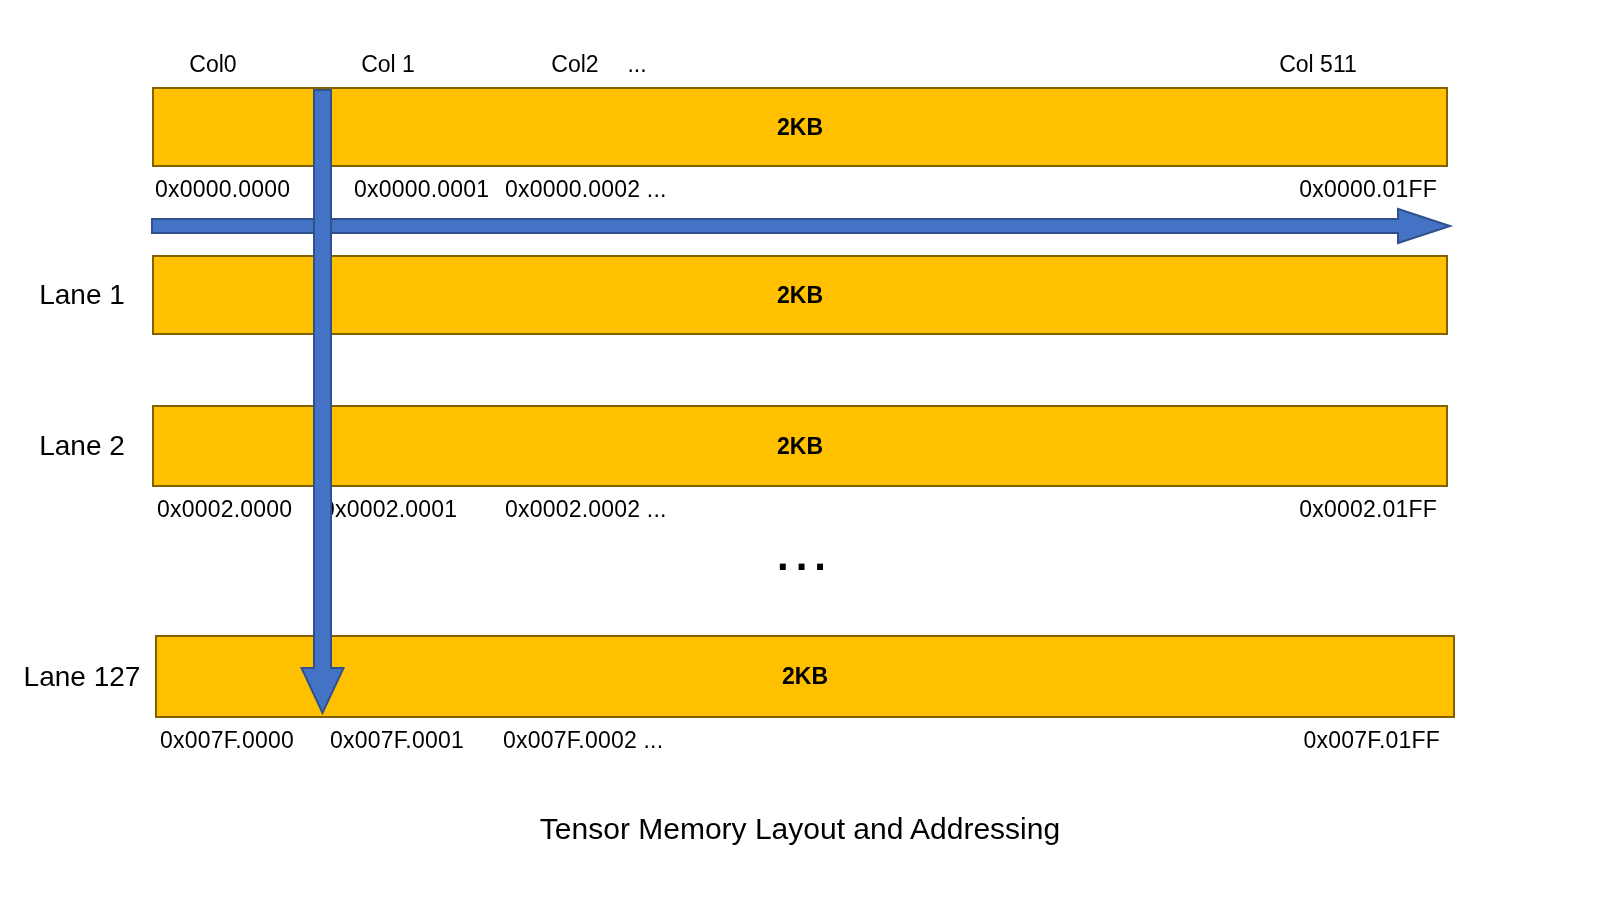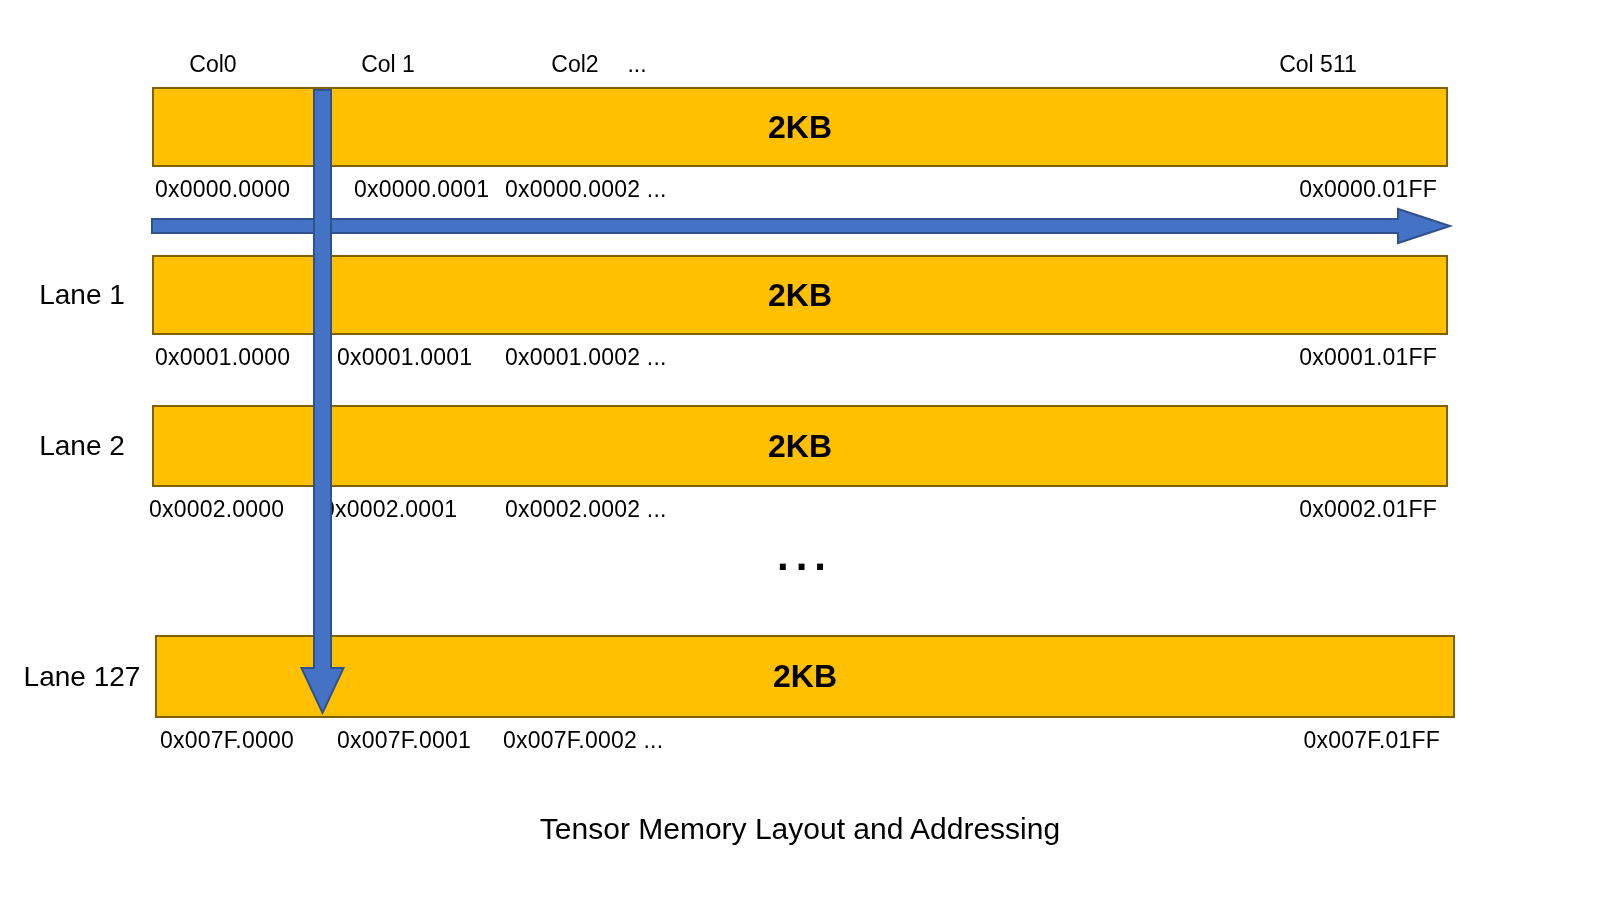--- a/index.html
+++ b/index.html
@@ -16,21 +16,21 @@
     position:absolute; left:12px; width:140px;
     display:flex; align-items:center; justify-content:center;
     font-size:28px;
   }
   .bar {
     position:absolute; box-sizing:border-box;
     background:var(--bar-fill,#FFC000);
     border:2px solid var(--bar-border,#806000);
     display:flex; align-items:center; justify-content:center;
   }
-  .bar .size { font-size:32px; font-weight:bold; }
+  .bar .size { font-size:23px; font-weight:bold; }
   .addr-row { position:absolute; left:0; width:100%; height:28px; }
   .addr {
     position:absolute; top:0; font-size:23px; white-space:pre;
     letter-spacing:0.2px;
     text-align:right;
   }
   .addr-right { text-align:right; }
   .mid-ellipsis {
     position:absolute; top:532px; left:745px; width:120px;
     text-align:center; font-size:42px; font-weight:bold; letter-spacing:7px;
@@ -64,47 +64,41 @@
     <span class="addr" style="left:155px">0x0000.0000</span>
     <span class="addr" style="left:354px">0x0000.0001</span>
     <span class="addr" style="left:505px">0x0000.0002 ...</span>
     <span class="addr addr-right" style="right:163px">0x0000.01FF</span>
   </div>
 
   <div class="lane-label" style="top:255px;height:80px">Lane 1</div>
   <div class="bar" style="left:152px;top:255px;width:1296px;height:80px">
     <span class="size">2KB</span>
   </div>
-  <div class="addr-row" style="top:344px">
-    <span class="addr" style="left:155px">0x0001.0000</span>
-    <span class="addr" style="left:337px">0x0001.0001</span>
-    <span class="addr" style="left:505px">0x0001.0002 ...</span>
-    <span class="addr addr-right" style="right:163px">0x0001.01FF</span>
-  </div>
 
   <div class="lane-label" style="top:405px;height:82px">Lane 2</div>
   <div class="bar" style="left:152px;top:405px;width:1296px;height:82px">
     <span class="size">2KB</span>
   </div>
   <div class="addr-row" style="top:496px">
-    <span class="addr" style="left:149px">0x0002.0000</span>
+    <span class="addr" style="left:157px">0x0002.0000</span>
     <span class="addr" style="left:322px">0x0002.0001</span>
     <span class="addr" style="left:505px">0x0002.0002 ...</span>
     <span class="addr addr-right" style="right:163px">0x0002.01FF</span>
   </div>
 
   <div class="mid-ellipsis">...</div>
 
   <div class="lane-label" style="top:635px;height:83px">Lane 127</div>
   <div class="bar" style="left:155px;top:635px;width:1300px;height:83px">
     <span class="size">2KB</span>
   </div>
   <div class="addr-row" style="top:727px">
     <span class="addr" style="left:160px">0x007F.0000</span>
-    <span class="addr" style="left:337px">0x007F.0001</span>
+    <span class="addr" style="left:330px">0x007F.0001</span>
     <span class="addr" style="left:503px">0x007F.0002 ...</span>
     <span class="addr addr-right" style="right:160px">0x007F.01FF</span>
   </div>
 
   <svg class="arrows" width="1600" height="900" viewBox="0 0 1600 900">
     <path class="arrow" d="M152,219 L1398,219 L1398,209 L1450,226 L1398,243 L1398,233 L152,233 Z"></path>
     <path class="arrow" d="M314,90 L331,90 L331,668 L343.5,668 L322.5,713 L301.5,668 L314,668 Z"></path>
   </svg>
 
   <div class="diagram-title">Tensor Memory Layout and Addressing</div>

